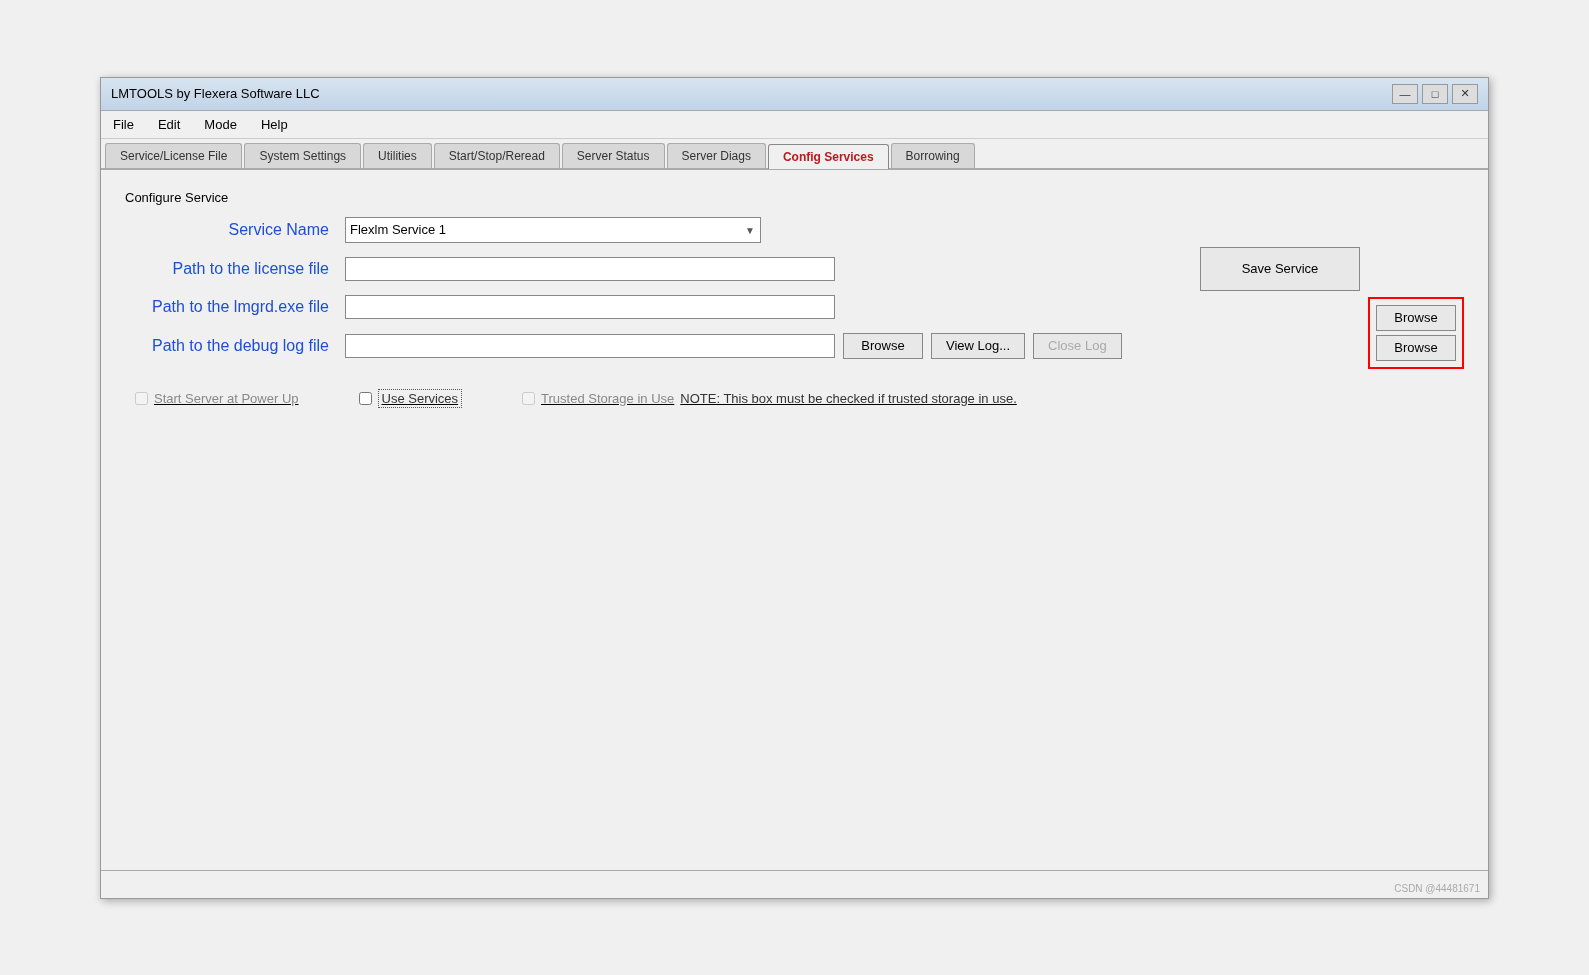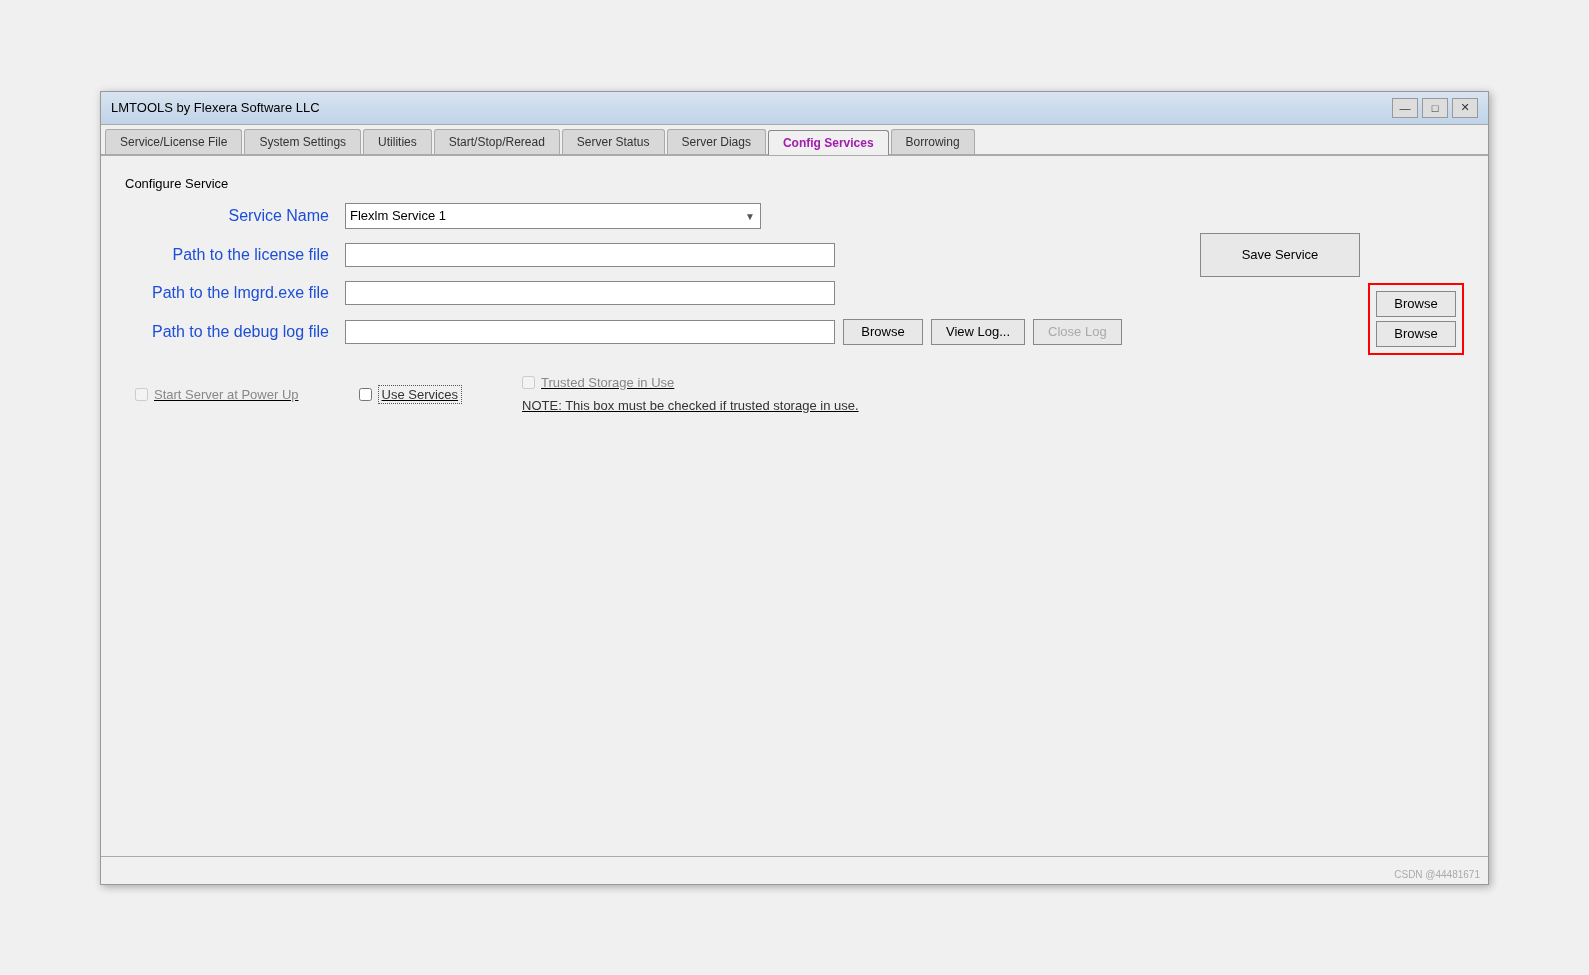--- a/index.html
+++ b/index.html
@@ -73,21 +73,21 @@
       border-bottom: none;
       background: #d8d8d8;
       cursor: pointer;
       font-size: 12px;
       color: #333;
       margin-right: 2px;
       border-radius: 3px 3px 0 0;
     }
     .tab.active {
       background: #f0f0f0;
-      color: #a21caf;
+      color: #b91c1c;
       font-weight: 600;
       border-color: #888;
       position: relative;
       bottom: -1px;
     }
     .content-area {
       padding: 20px 24px;
       background: #f0f0f0;
       min-height: 700px;
     }
@@ -216,21 +216,21 @@
       color: #888;
     }
     .checkbox-label-dotted {
       font-size: 13px;
       color: #333;
       border: 1px dotted #555;
       padding: 1px 3px;
     }
     .trusted-storage-section {
       display: flex;
-      flex-direction: column;
+      flex-direction: row;
       gap: 6px;
     }
     .trusted-note {
       font-size: 13px;
       color: #333;
       max-width: 340px;
       line-height: 1.5;
     }
     .status-bar {
       border-top: 1px solid #aaa;
@@ -262,20 +262,26 @@
 
   <div class="title-bar">
     <span class="title-bar-title">LMTOOLS by Flexera Software LLC</span>
     <div class="title-bar-controls">
       <button class="title-btn">—</button>
       <button class="title-btn">□</button>
       <button class="title-btn">✕</button>
     </div>
   </div>
 
+  <div class="menu-bar">
+    <span class="menu-item">File</span>
+    <span class="menu-item">Edit</span>
+    <span class="menu-item">Mode</span>
+    <span class="menu-item">Help</span>
+  </div>
 
   <div class="tabs-bar">
     <div class="tab">
       <span>Service/License File</span>
     </div>
     <div class="tab">
       <span>System Settings</span>
     </div>
     <div class="tab">
       <span>Utilities</span>

